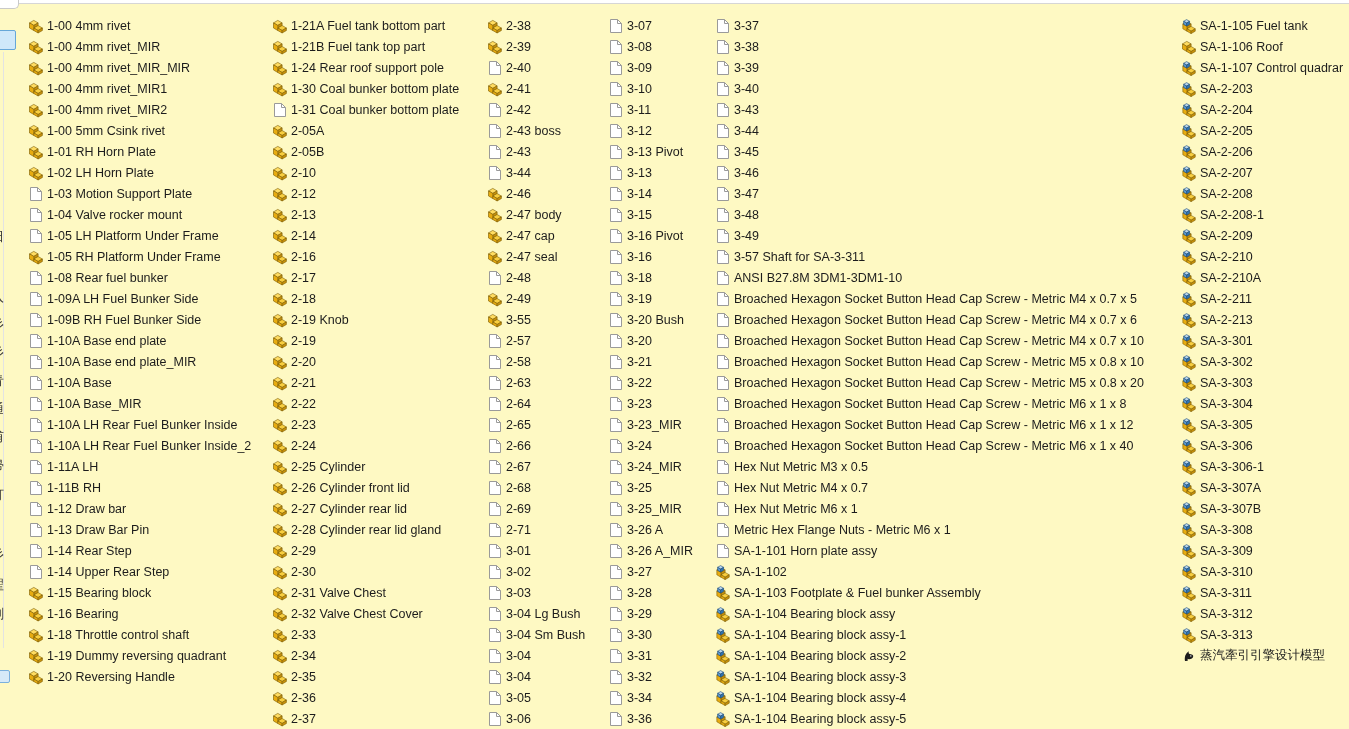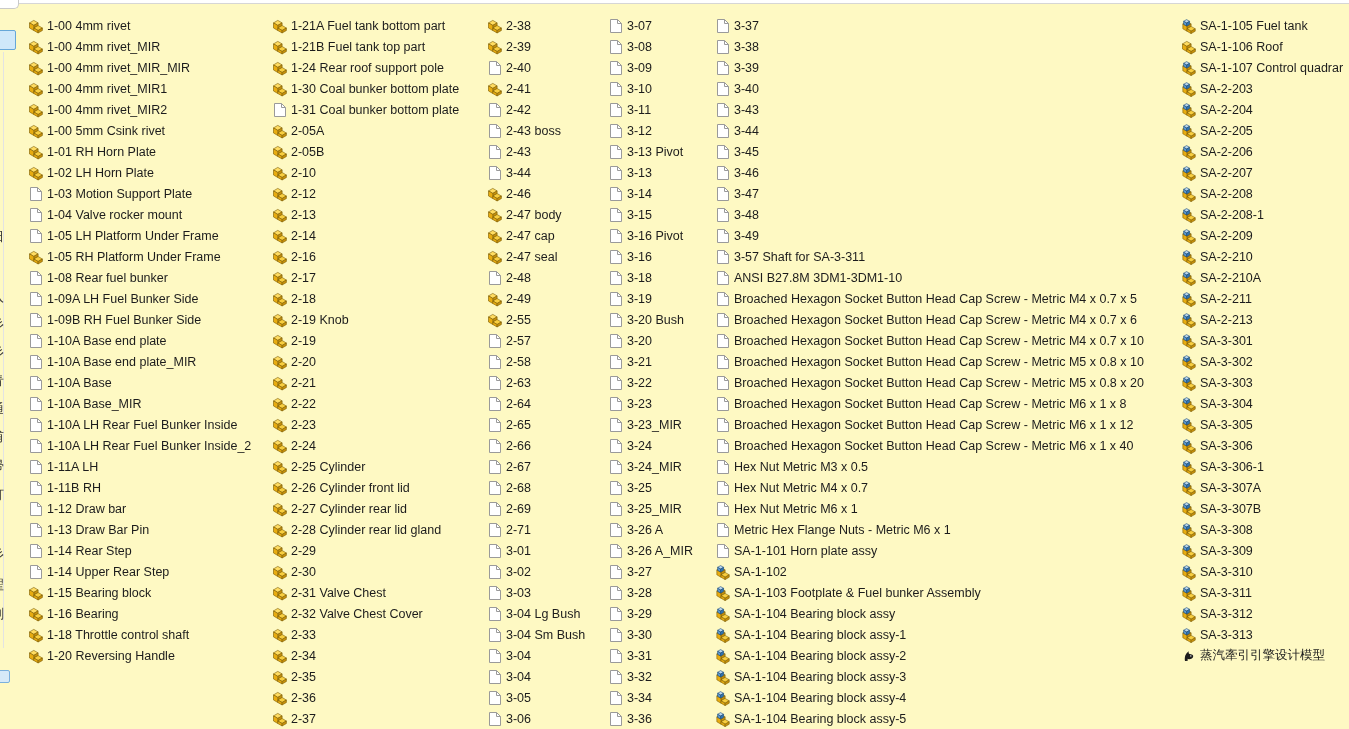--- a/index.html
+++ b/index.html
@@ -395,20 +395,35 @@
               <g stroke="#7a5a00" stroke-width="0.6" stroke-linejoin="round">
                 <polygon points="1.5,4.9 5.8,2.4 10.1,4.9 5.8,7.4" fill="#FFDC61"></polygon>
                 <polygon points="5.8,7.4 10.1,4.9 10.1,7.5 5.8,10.0" fill="#C9920A"></polygon>
                 <polygon points="5.8,10.0 10.1,7.5 14.4,10.0 10.1,12.5" fill="#F8CE3F"></polygon>
                 <polygon points="1.5,4.9 5.8,7.4 5.8,12.5 1.5,10.0" fill="#E8AC10"></polygon>
                 <polygon points="5.8,10.0 10.1,12.5 10.1,15.0 5.8,12.5" fill="#E8AC10"></polygon>
                 <polygon points="10.1,12.5 14.4,10.0 14.4,12.5 10.1,15.0" fill="#C9920A"></polygon>
               </g>
             </svg>
           </span>
+          <span class="lbl">1-19 Dummy reversing quadrant</span>
+        </div>
+        <div class="row">
+          <span class="ic">
+            <svg width="16" height="16" viewBox="0 0 16 16">
+              <g stroke="#7a5a00" stroke-width="0.6" stroke-linejoin="round">
+                <polygon points="1.5,4.9 5.8,2.4 10.1,4.9 5.8,7.4" fill="#FFDC61"></polygon>
+                <polygon points="5.8,7.4 10.1,4.9 10.1,7.5 5.8,10.0" fill="#C9920A"></polygon>
+                <polygon points="5.8,10.0 10.1,7.5 14.4,10.0 10.1,12.5" fill="#F8CE3F"></polygon>
+                <polygon points="1.5,4.9 5.8,7.4 5.8,12.5 1.5,10.0" fill="#E8AC10"></polygon>
+                <polygon points="5.8,10.0 10.1,12.5 10.1,15.0 5.8,12.5" fill="#E8AC10"></polygon>
+                <polygon points="10.1,12.5 14.4,10.0 14.4,12.5 10.1,15.0" fill="#C9920A"></polygon>
+              </g>
+            </svg>
+          </span>
           <span class="lbl">1-20 Reversing Handle</span>
         </div>
       </div>
       <div class="col" style="left: 272px; width: 212px; text-align: right;">
         <div class="row">
           <span class="ic">
             <svg width="16" height="16" viewBox="0 0 16 16">
               <g stroke="#7a5a00" stroke-width="0.6" stroke-linejoin="round">
                 <polygon points="1.5,4.9 5.8,2.4 10.1,4.9 5.8,7.4" fill="#FFDC61"></polygon>
                 <polygon points="5.8,7.4 10.1,4.9 10.1,7.5 5.8,10.0" fill="#C9920A"></polygon>
@@ -1092,21 +1107,21 @@
               <g stroke="#7a5a00" stroke-width="0.6" stroke-linejoin="round">
                 <polygon points="1.5,4.9 5.8,2.4 10.1,4.9 5.8,7.4" fill="#FFDC61"></polygon>
                 <polygon points="5.8,7.4 10.1,4.9 10.1,7.5 5.8,10.0" fill="#C9920A"></polygon>
                 <polygon points="5.8,10.0 10.1,7.5 14.4,10.0 10.1,12.5" fill="#F8CE3F"></polygon>
                 <polygon points="1.5,4.9 5.8,7.4 5.8,12.5 1.5,10.0" fill="#E8AC10"></polygon>
                 <polygon points="5.8,10.0 10.1,12.5 10.1,15.0 5.8,12.5" fill="#E8AC10"></polygon>
                 <polygon points="10.1,12.5 14.4,10.0 14.4,12.5 10.1,15.0" fill="#C9920A"></polygon>
               </g>
             </svg>
           </span>
-          <span class="lbl">2-55</span>
+          <span class="lbl">3-55</span>
         </div>
         <div class="row">
           <span class="ic">
             <svg width="16" height="16" viewBox="0 0 16 16">
               <path d="M2.5 1.5 h7 l4 4 v9 h-11 z" fill="#ffffff" stroke="#9a9a9a" stroke-width="1"></path>
               <path d="M9.5 1.5 v4 h4" fill="none" stroke="#9a9a9a" stroke-width="1"></path>
             </svg>
           </span>
           <span class="lbl">2-57</span>
         </div>

